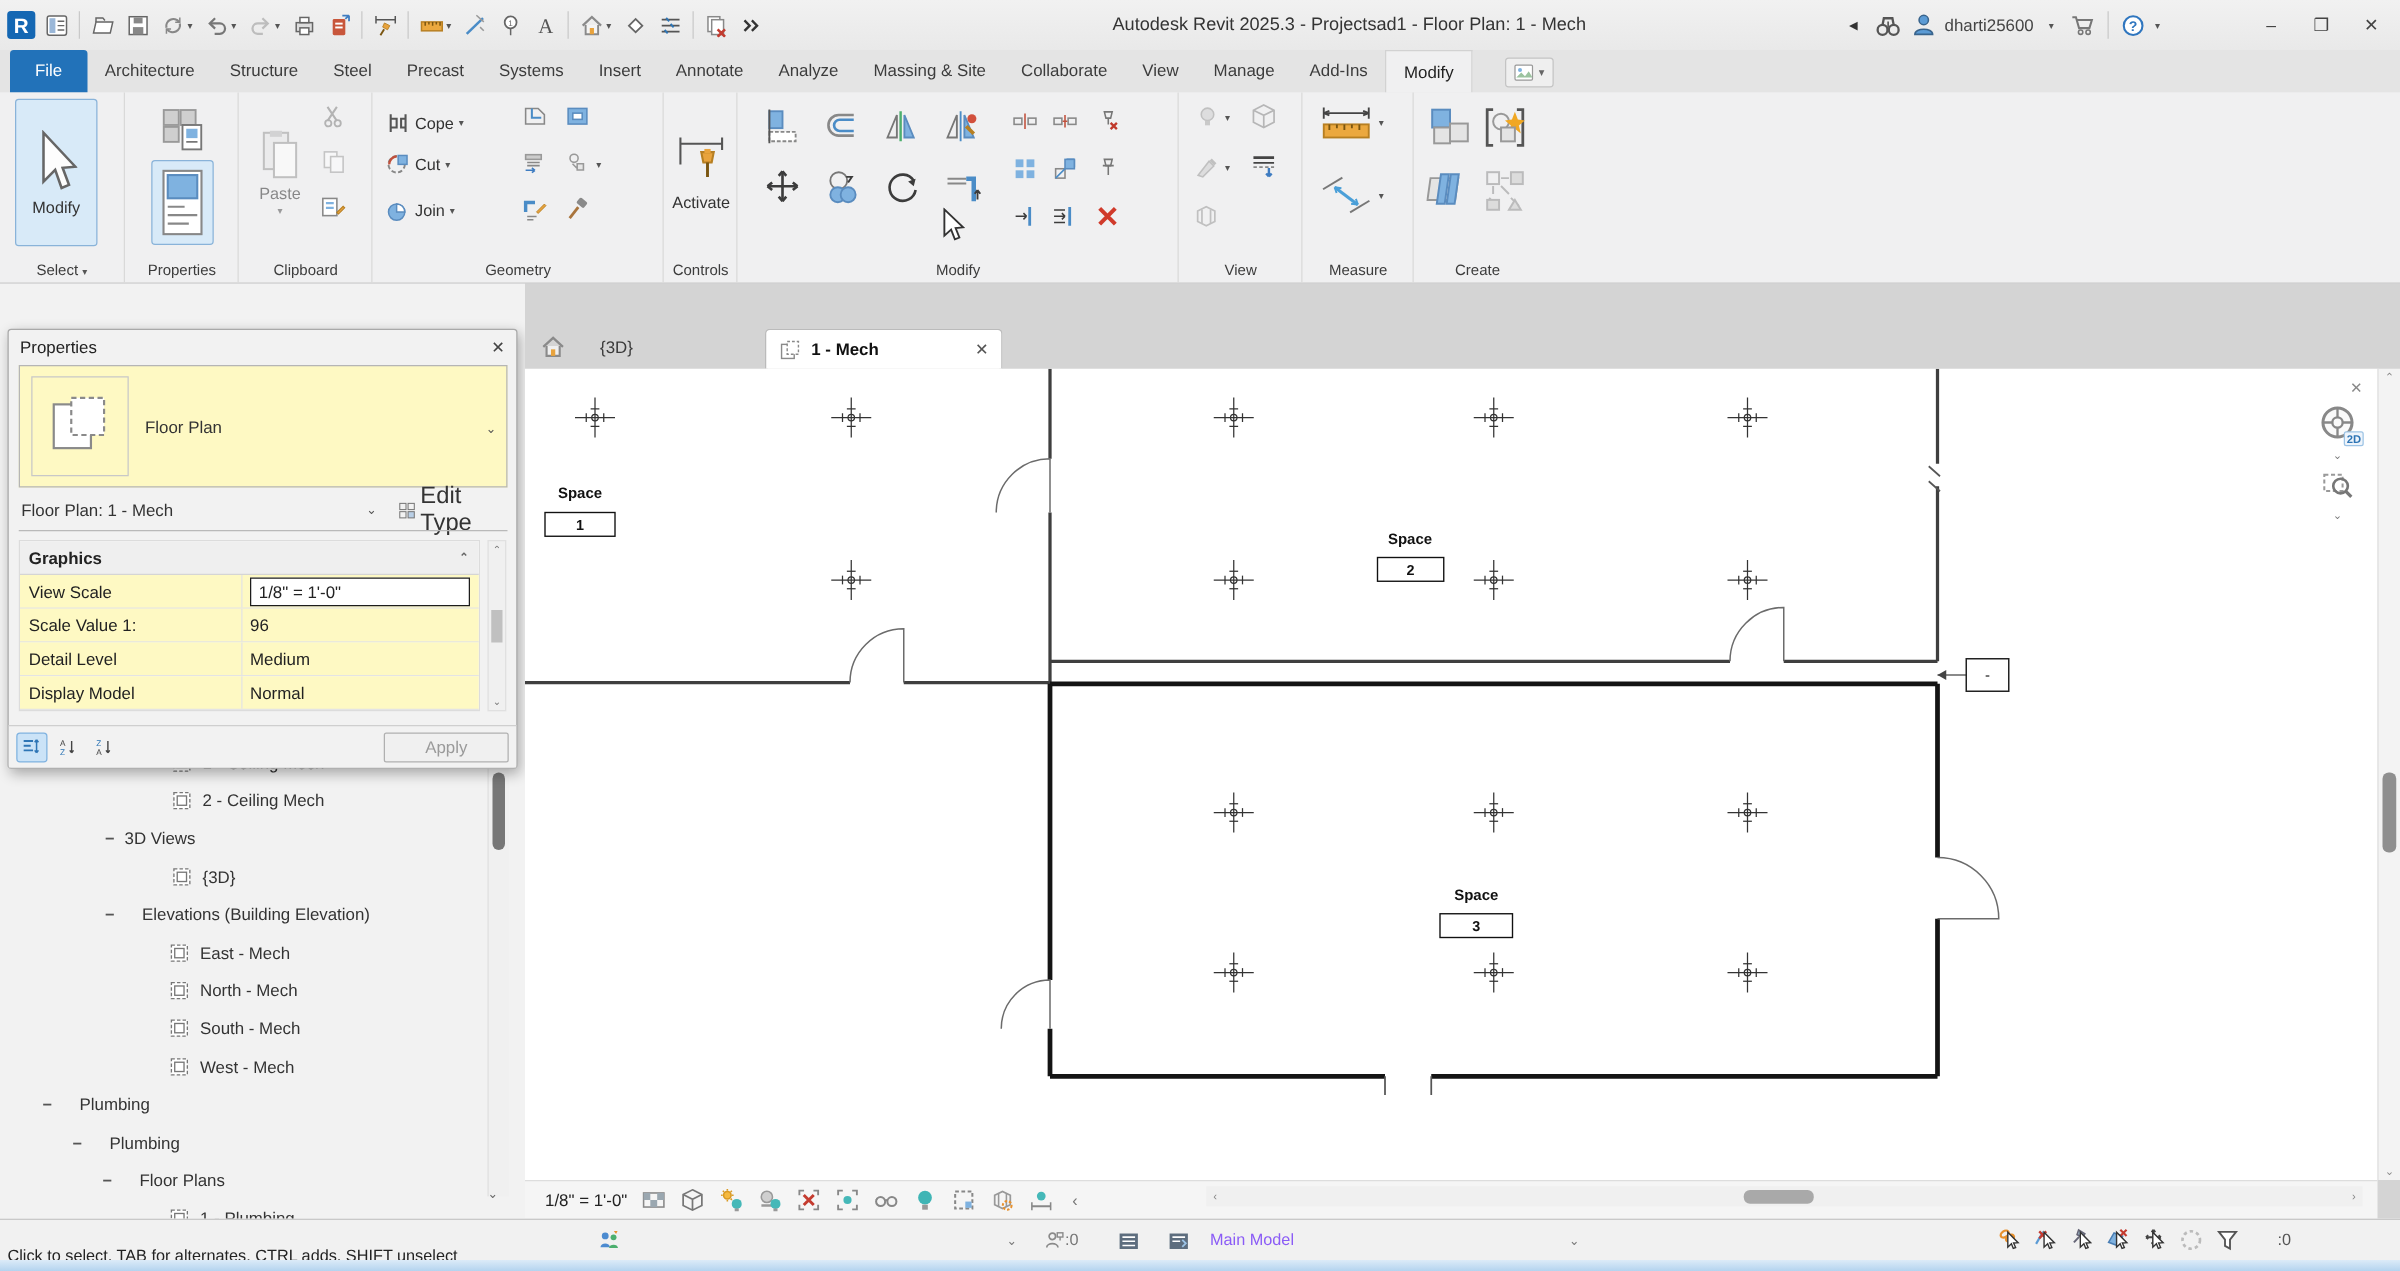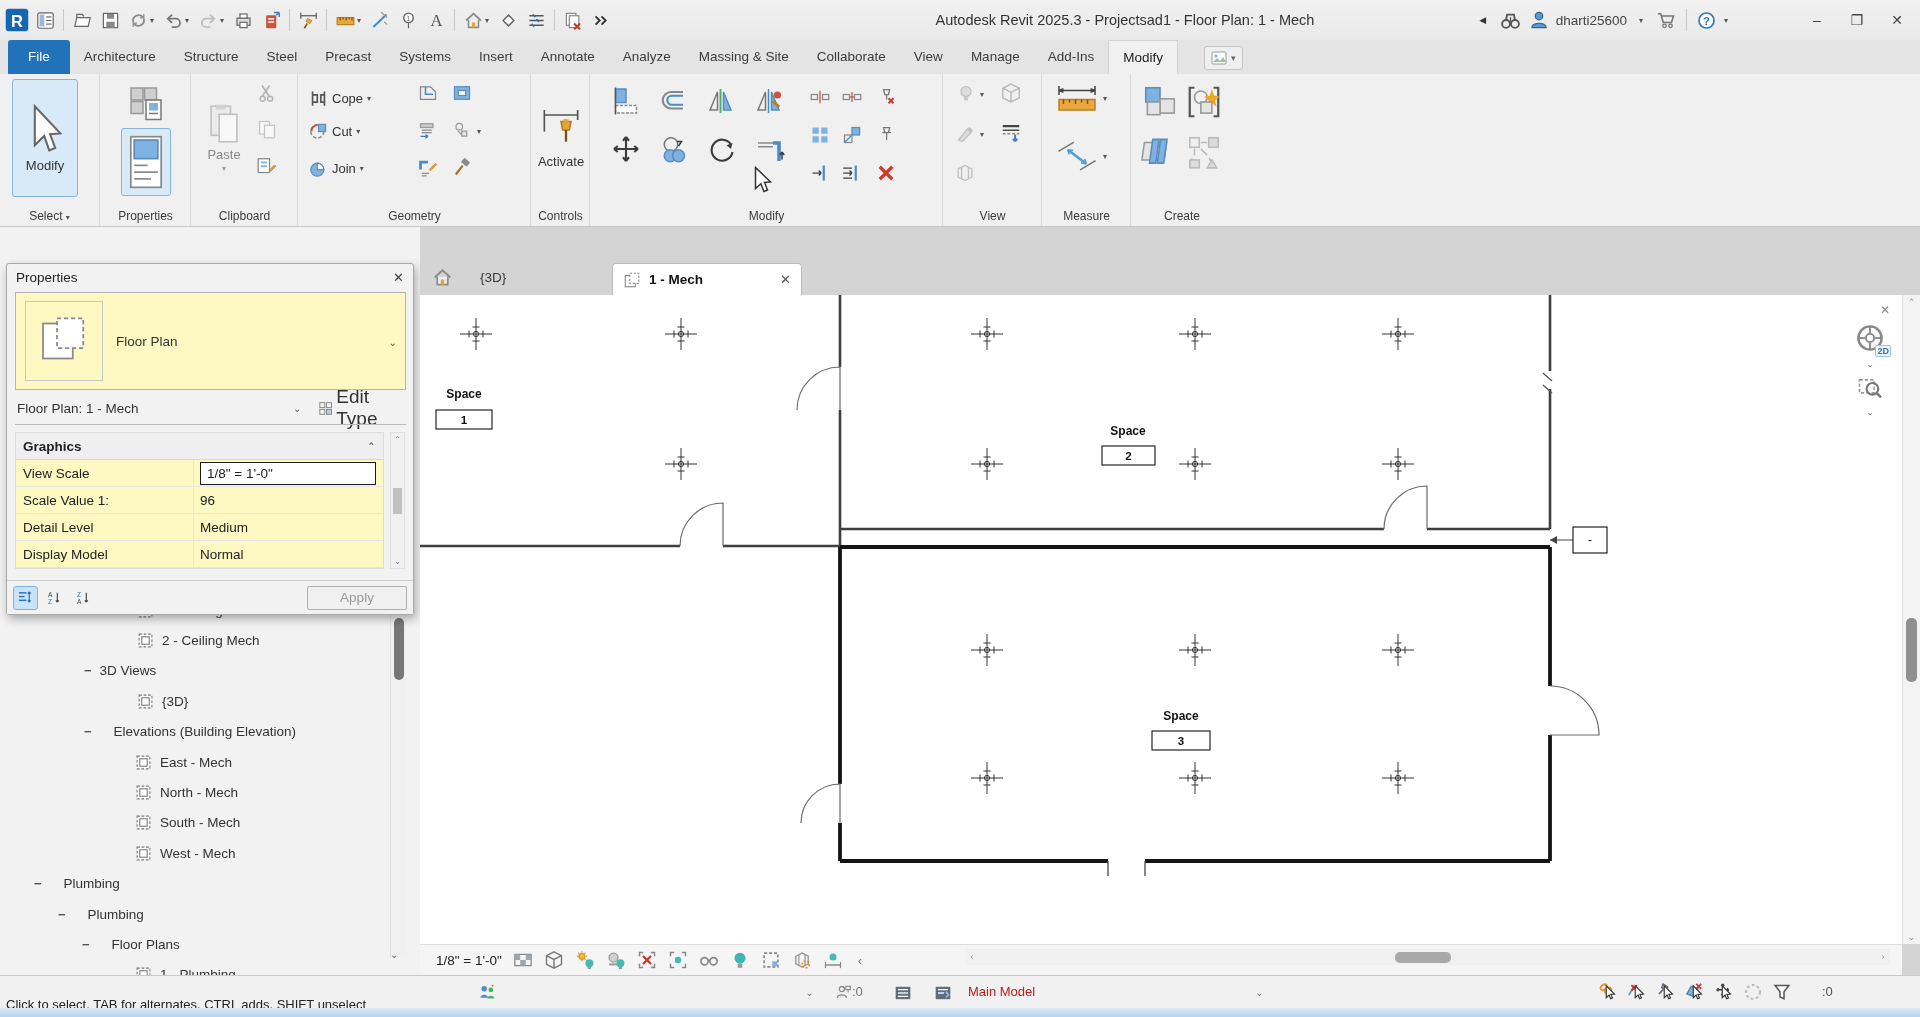--- a/index.html
+++ b/index.html
@@ -5,21 +5,21 @@
   *{margin:0;padding:0;box-sizing:border-box;user-select:none}
   html,body{width:1920px;height:1017px;overflow:hidden;font-family:"Liberation Sans",sans-serif;background:#ececec}
   .abs{position:absolute}
   svg{display:block}
   
   #titlebar{position:absolute;left:0;top:0;width:1920px;height:40px;background:linear-gradient(#f1f1f1,#e9e9e9);}
   #qat{position:absolute;left:4px;top:0;height:40px;display:flex;align-items:center;gap:2px}
   .qbtn{width:26px;height:28px;display:flex;align-items:center;justify-content:center;border-radius:3px}
   .qsep{width:1px;height:22px;background:#c9c9c9;margin:0 3px}
   .qcaret{font-size:8px;color:#555;margin-left:-3px;width:8px}
-  #app-title{position:absolute;left:890px;top:0;width:470px;height:40px;line-height:40px;text-align:center;font-size:14.5px;color:#333;white-space:nowrap}
+  #app-title{position:absolute;left:890px;top:0;width:470px;height:40px;line-height:40px;font-size:14.5px;color:#333;white-space:nowrap}
   #tb-right{position:absolute;right:0;top:0;height:40px;display:flex;align-items:center;gap:6px;padding-right:6px}
   #username{font-size:13.5px;color:#444}
   .winbtn{width:34px;height:40px;display:flex;align-items:center;justify-content:center;font-size:14px;color:#444}
   
   #tabrow{position:absolute;left:0;top:40px;width:1920px;height:34px;background:#e4e4e4;display:flex;align-items:flex-end}
   .tab{height:34px;line-height:34px;padding:0 14px;font-size:13.5px;color:#3c3c3c;white-space:nowrap}
   .tab.file{background:#2272b9;color:#fff;border-radius:3px 3px 0 0;margin-left:8px;padding:0 20px}
   .tab.active{background:#f0f0f1;border:1px solid #d2d2d2;border-bottom:none;color:#222}
   #tab-extra{margin-left:26px;height:24px;margin-bottom:4px;display:flex;align-items:center;gap:4px;border:1px solid #c4c4c4;border-radius:3px;background:#efefef;padding:0 6px;color:#666;font-size:9px}
   
@@ -1113,21 +1113,21 @@
       </svg>
     </span>
   <span class="sicon" style="left:933px" id="st-options">
       <svg width="18" height="18" viewBox="0 0 16 16" font-family="Liberation Sans">
         <rect x="1.5" y="2.5" width="13" height="11" fill="#5d6d7e"></rect>
         <line x1="3.5" y1="5" x2="12.5" y2="5" stroke="#fff" stroke-width="1.2"></line>
         <line x1="3.5" y1="8" x2="9" y2="8" stroke="#fff" stroke-width="1.2"></line>
         <path d="M10.5 7 L13 9.5 L10.5 12" fill="none" stroke="#9cc3e5" stroke-width="1.3"></path>
       </svg>
     </span>
-  <span class="abs" style="left:968px;top:8px;color:#b91c1c">Main Model</span>
+  <span class="abs" style="left:968px;top:8px;color:#8b5cf6">Main Model</span>
   <span class="sicon" style="left:1250px;font-size:10px;color:#777">⌄</span>
   <div id="st-right" class="abs" style="left:1598px;top:6px;display:flex;gap:9px;align-items:center">
       <span>
         <svg width="20" height="20" viewBox="0 0 16 16" font-family="Liberation Sans">
           <ellipse cx="4.6" cy="4.2" rx="2.8" ry="1.9" fill="none" stroke="#e8912d" stroke-width="1.5" transform="rotate(-35 4.6 4.2)"></ellipse>
           <ellipse cx="8" cy="6.8" rx="2.8" ry="1.9" fill="none" stroke="#e8912d" stroke-width="1.5" transform="rotate(-35 8 6.8)"></ellipse>
           <path d="M6.6 3 L6.6 12.6 L8.9 10.4 L10.1 13.4 L11.6 12.8 L10.3 9.9 L13.2 9.7 Z" fill="#fff" stroke="#333" stroke-width=".9"></path>
         </svg>
       </span>
       <span>

